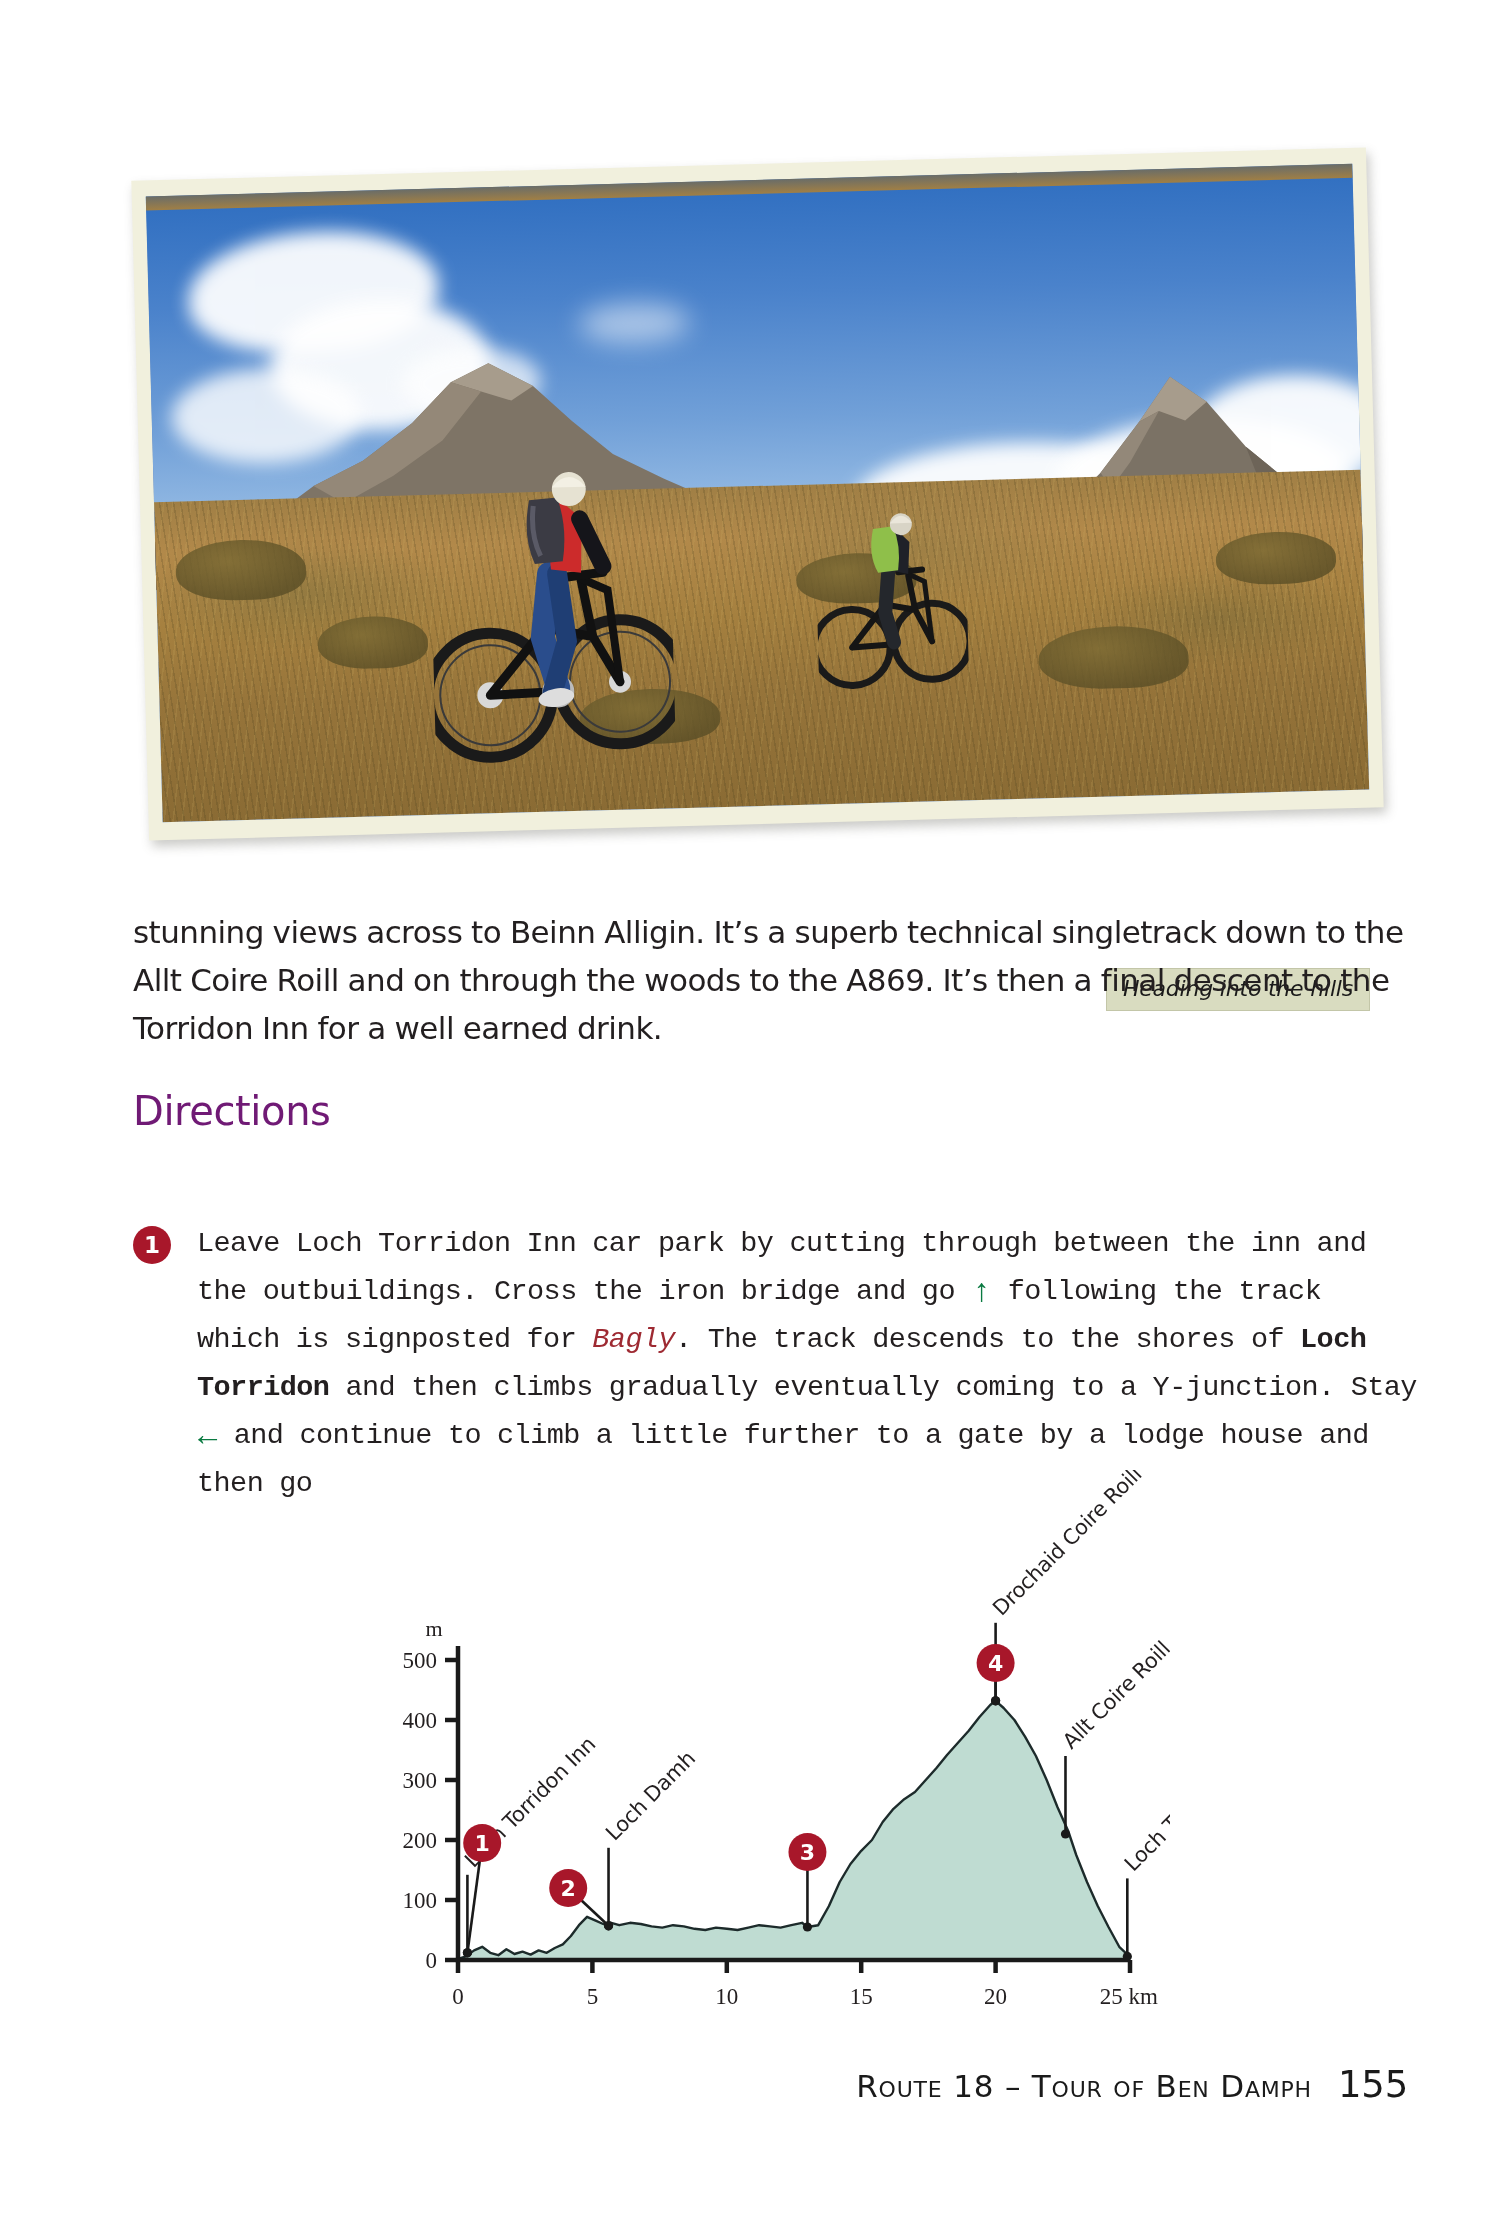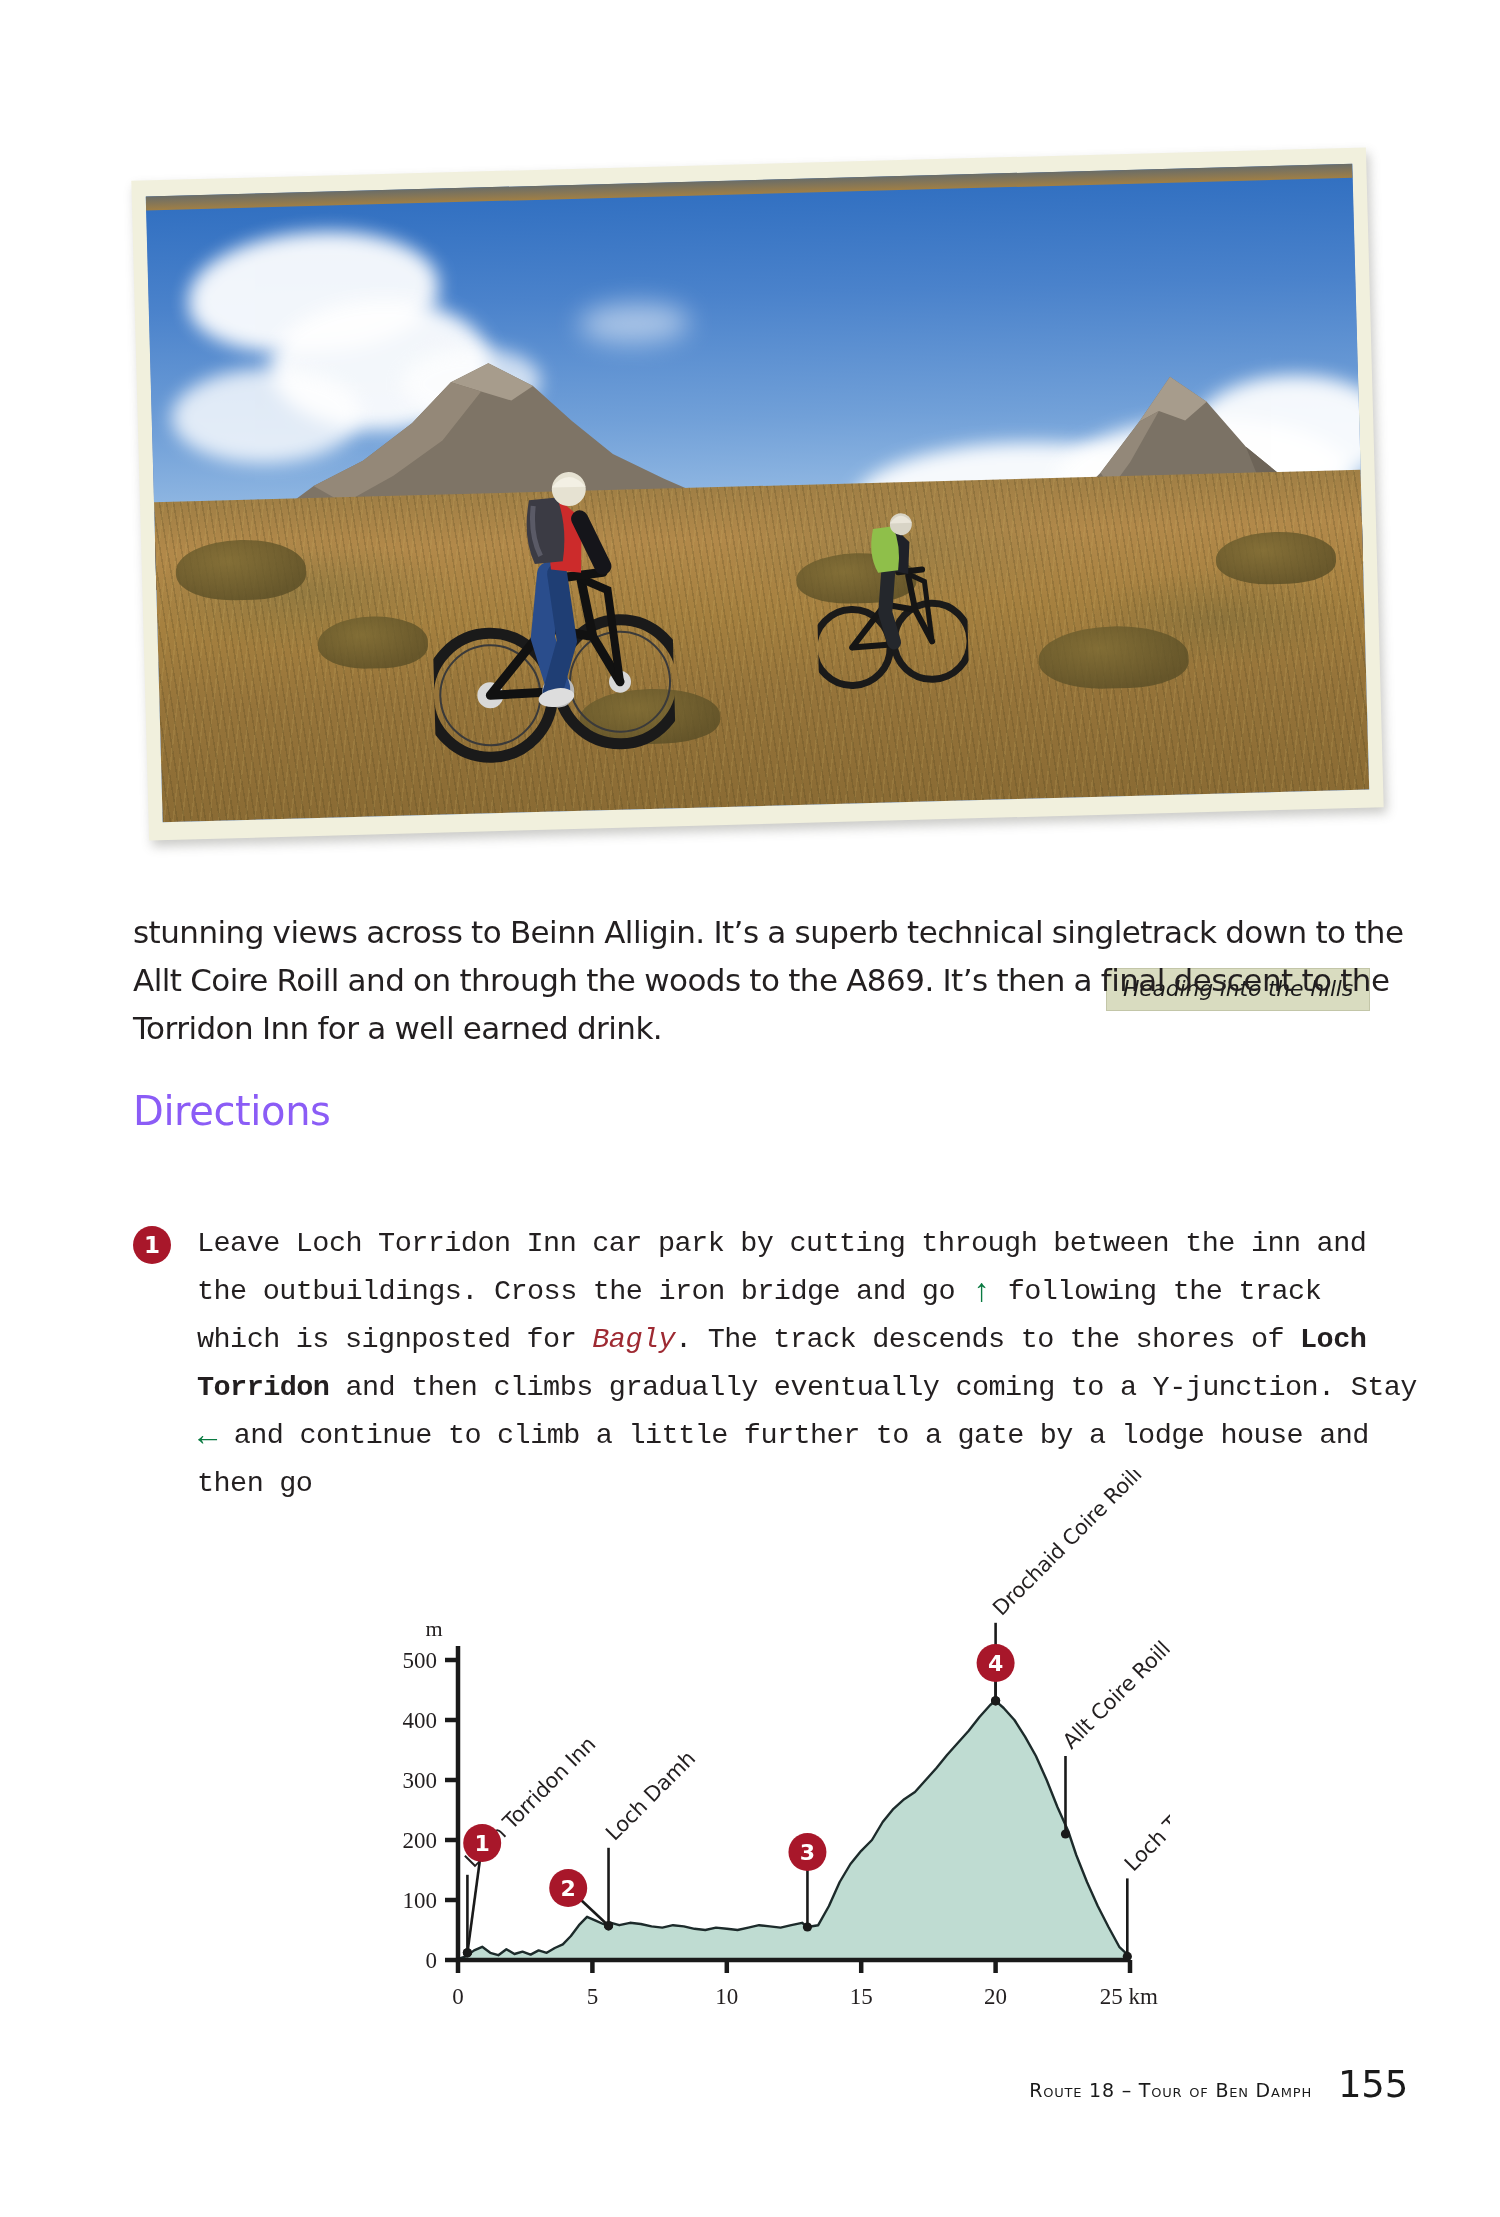--- a/index.html
+++ b/index.html
@@ -153,21 +153,21 @@
     word-spacing: -0.5px;
   }
 
   .section-head {
     position: absolute;
     left: 133px;
     top: 1088px;
     font-family: "DejaVu Sans", sans-serif;
     font-size: 40px;
     font-weight: 400;
-    color: #8b5cf6;
+    color: #701a75;
     letter-spacing: -0.4px;
   }
 
   .directions {
     position: absolute;
     left: 133px;
     top: 1192px;
     width: 1285px;
   }
 
@@ -252,21 +252,21 @@
   .footer {
     position: absolute;
     right: 92px;
     top: 2063px;
     display: flex;
     align-items: baseline;
     gap: 26px;
   }
   .footer-title {
     font-family: "DejaVu Sans", sans-serif;
-    font-size: 19px;
+    font-size: 31px;
     font-variant: small-caps;
     color: #1a1a1a;
     letter-spacing: 0.8px;
   }
   .footer-page {
     font-family: "DejaVu Sans", sans-serif;
     font-size: 37px;
     color: #1a1a1a;
     letter-spacing: -0.2px;
   }

